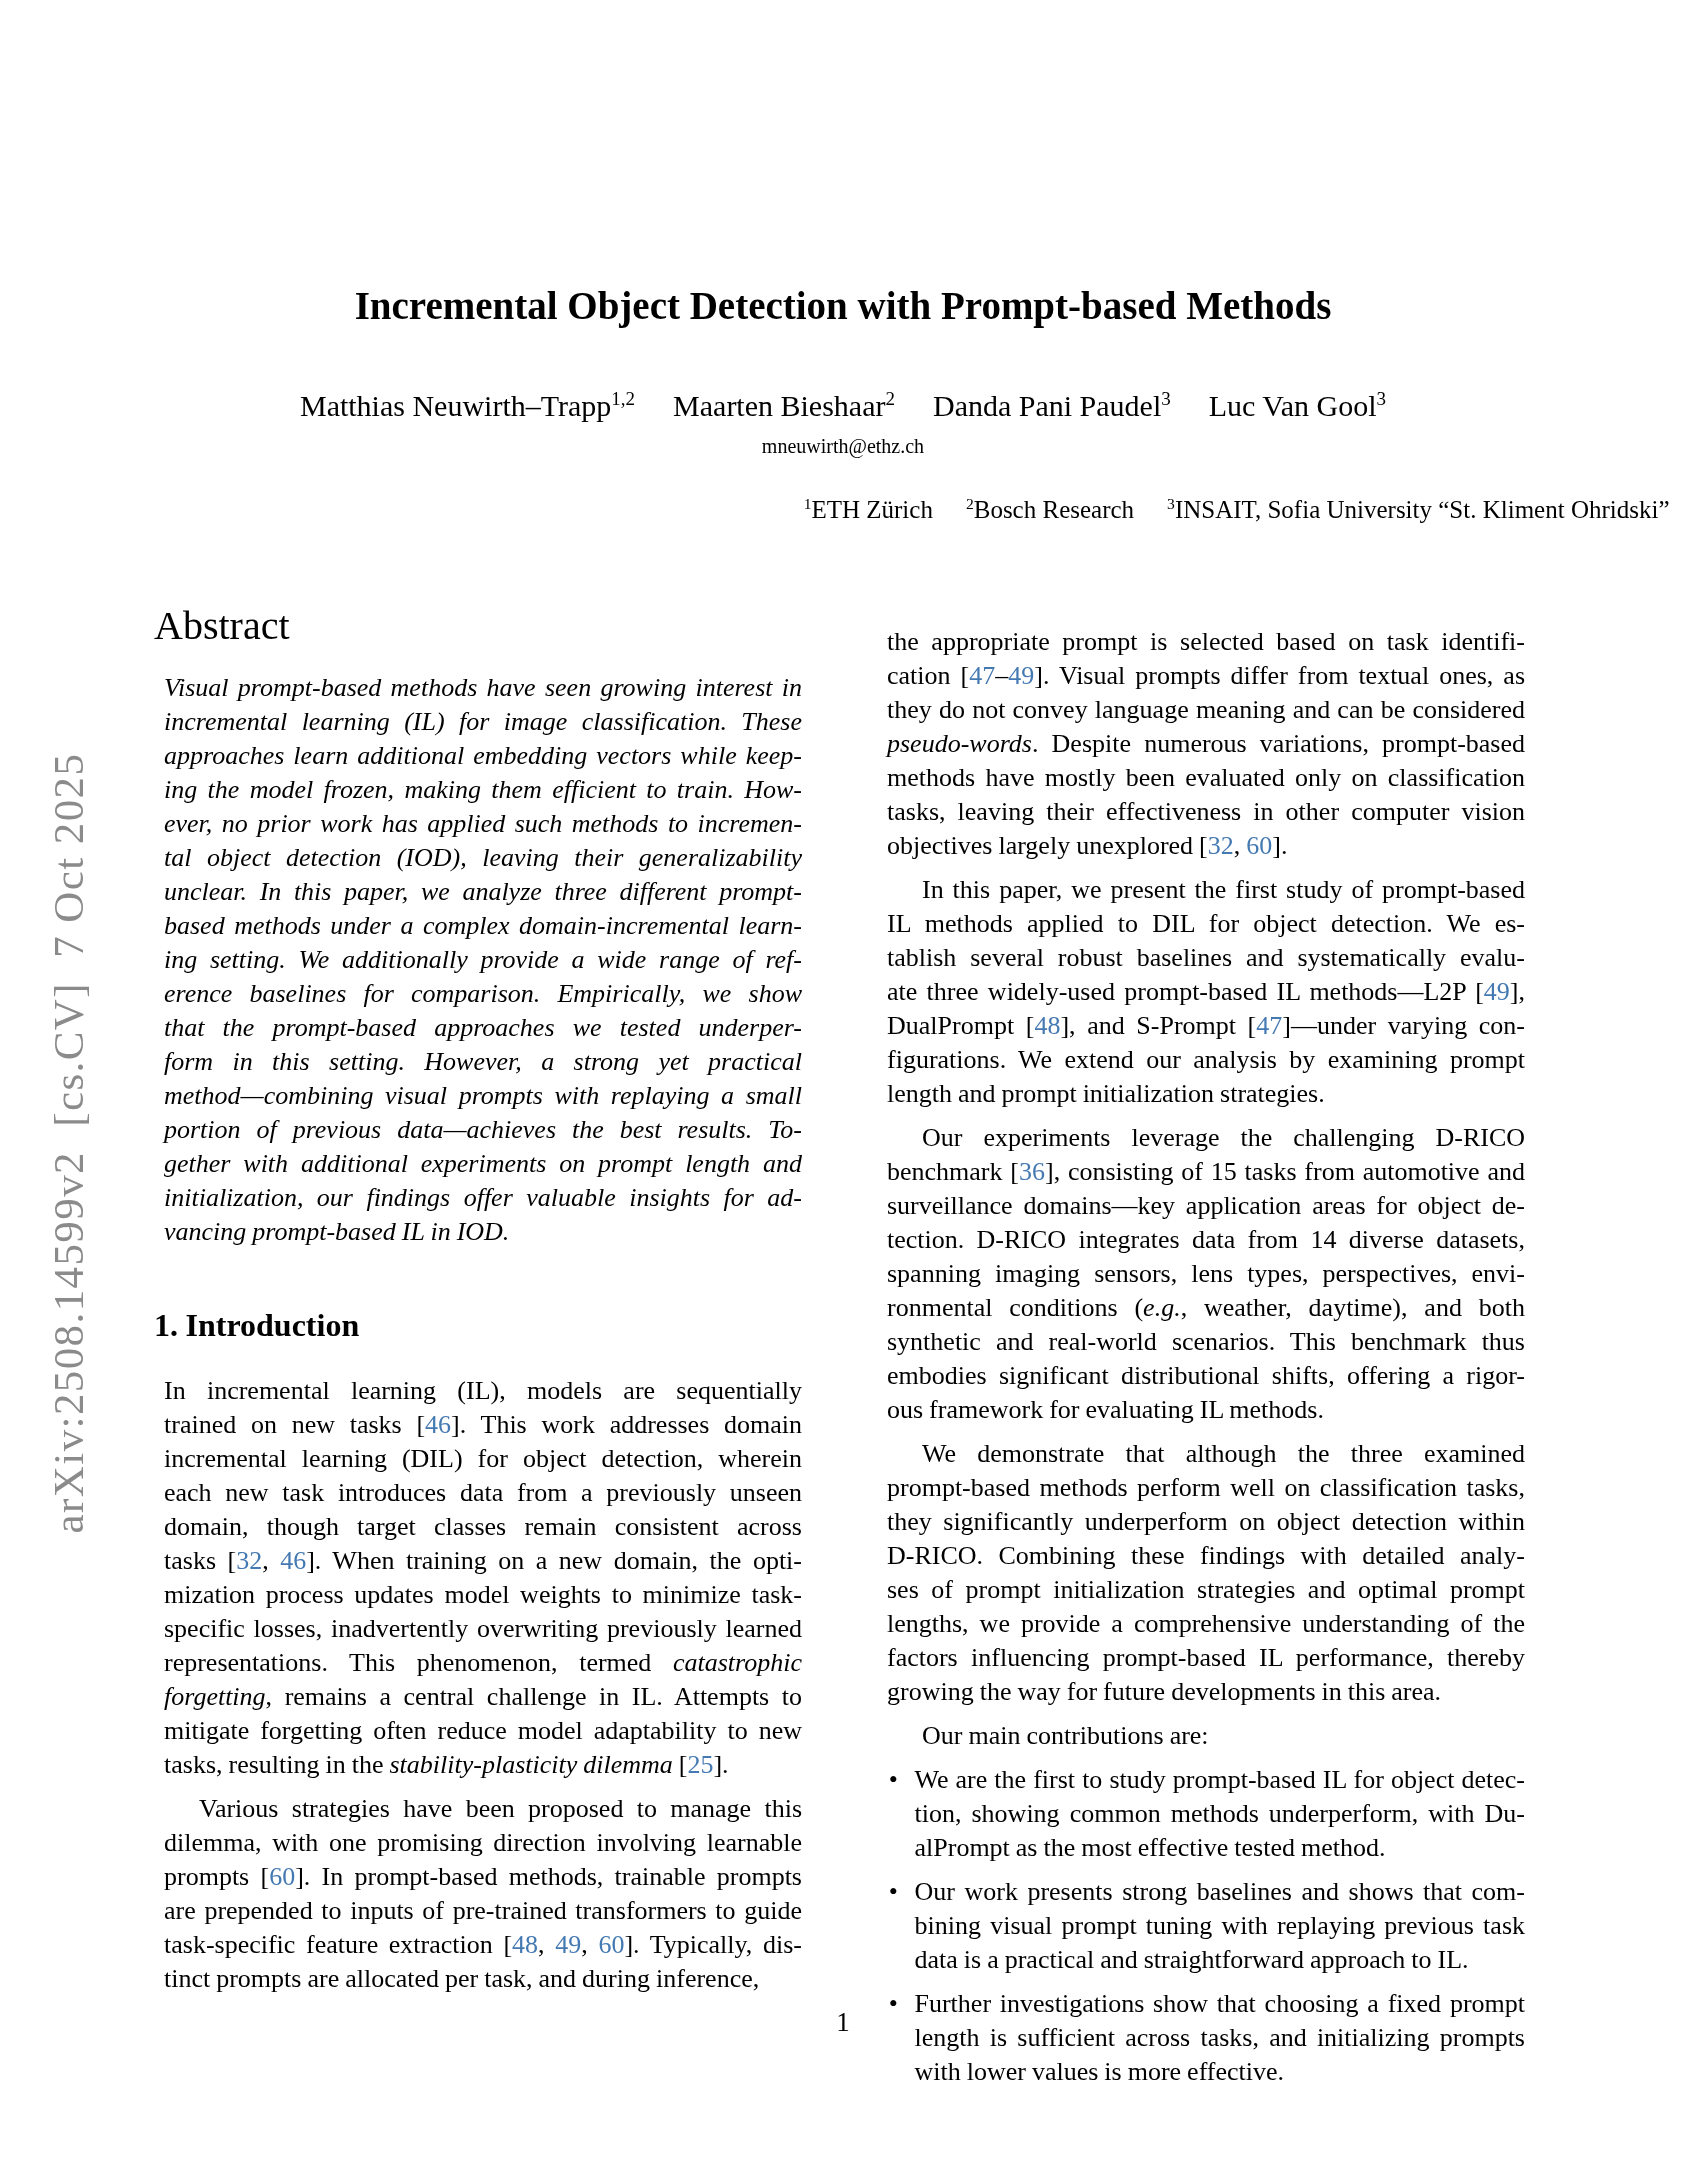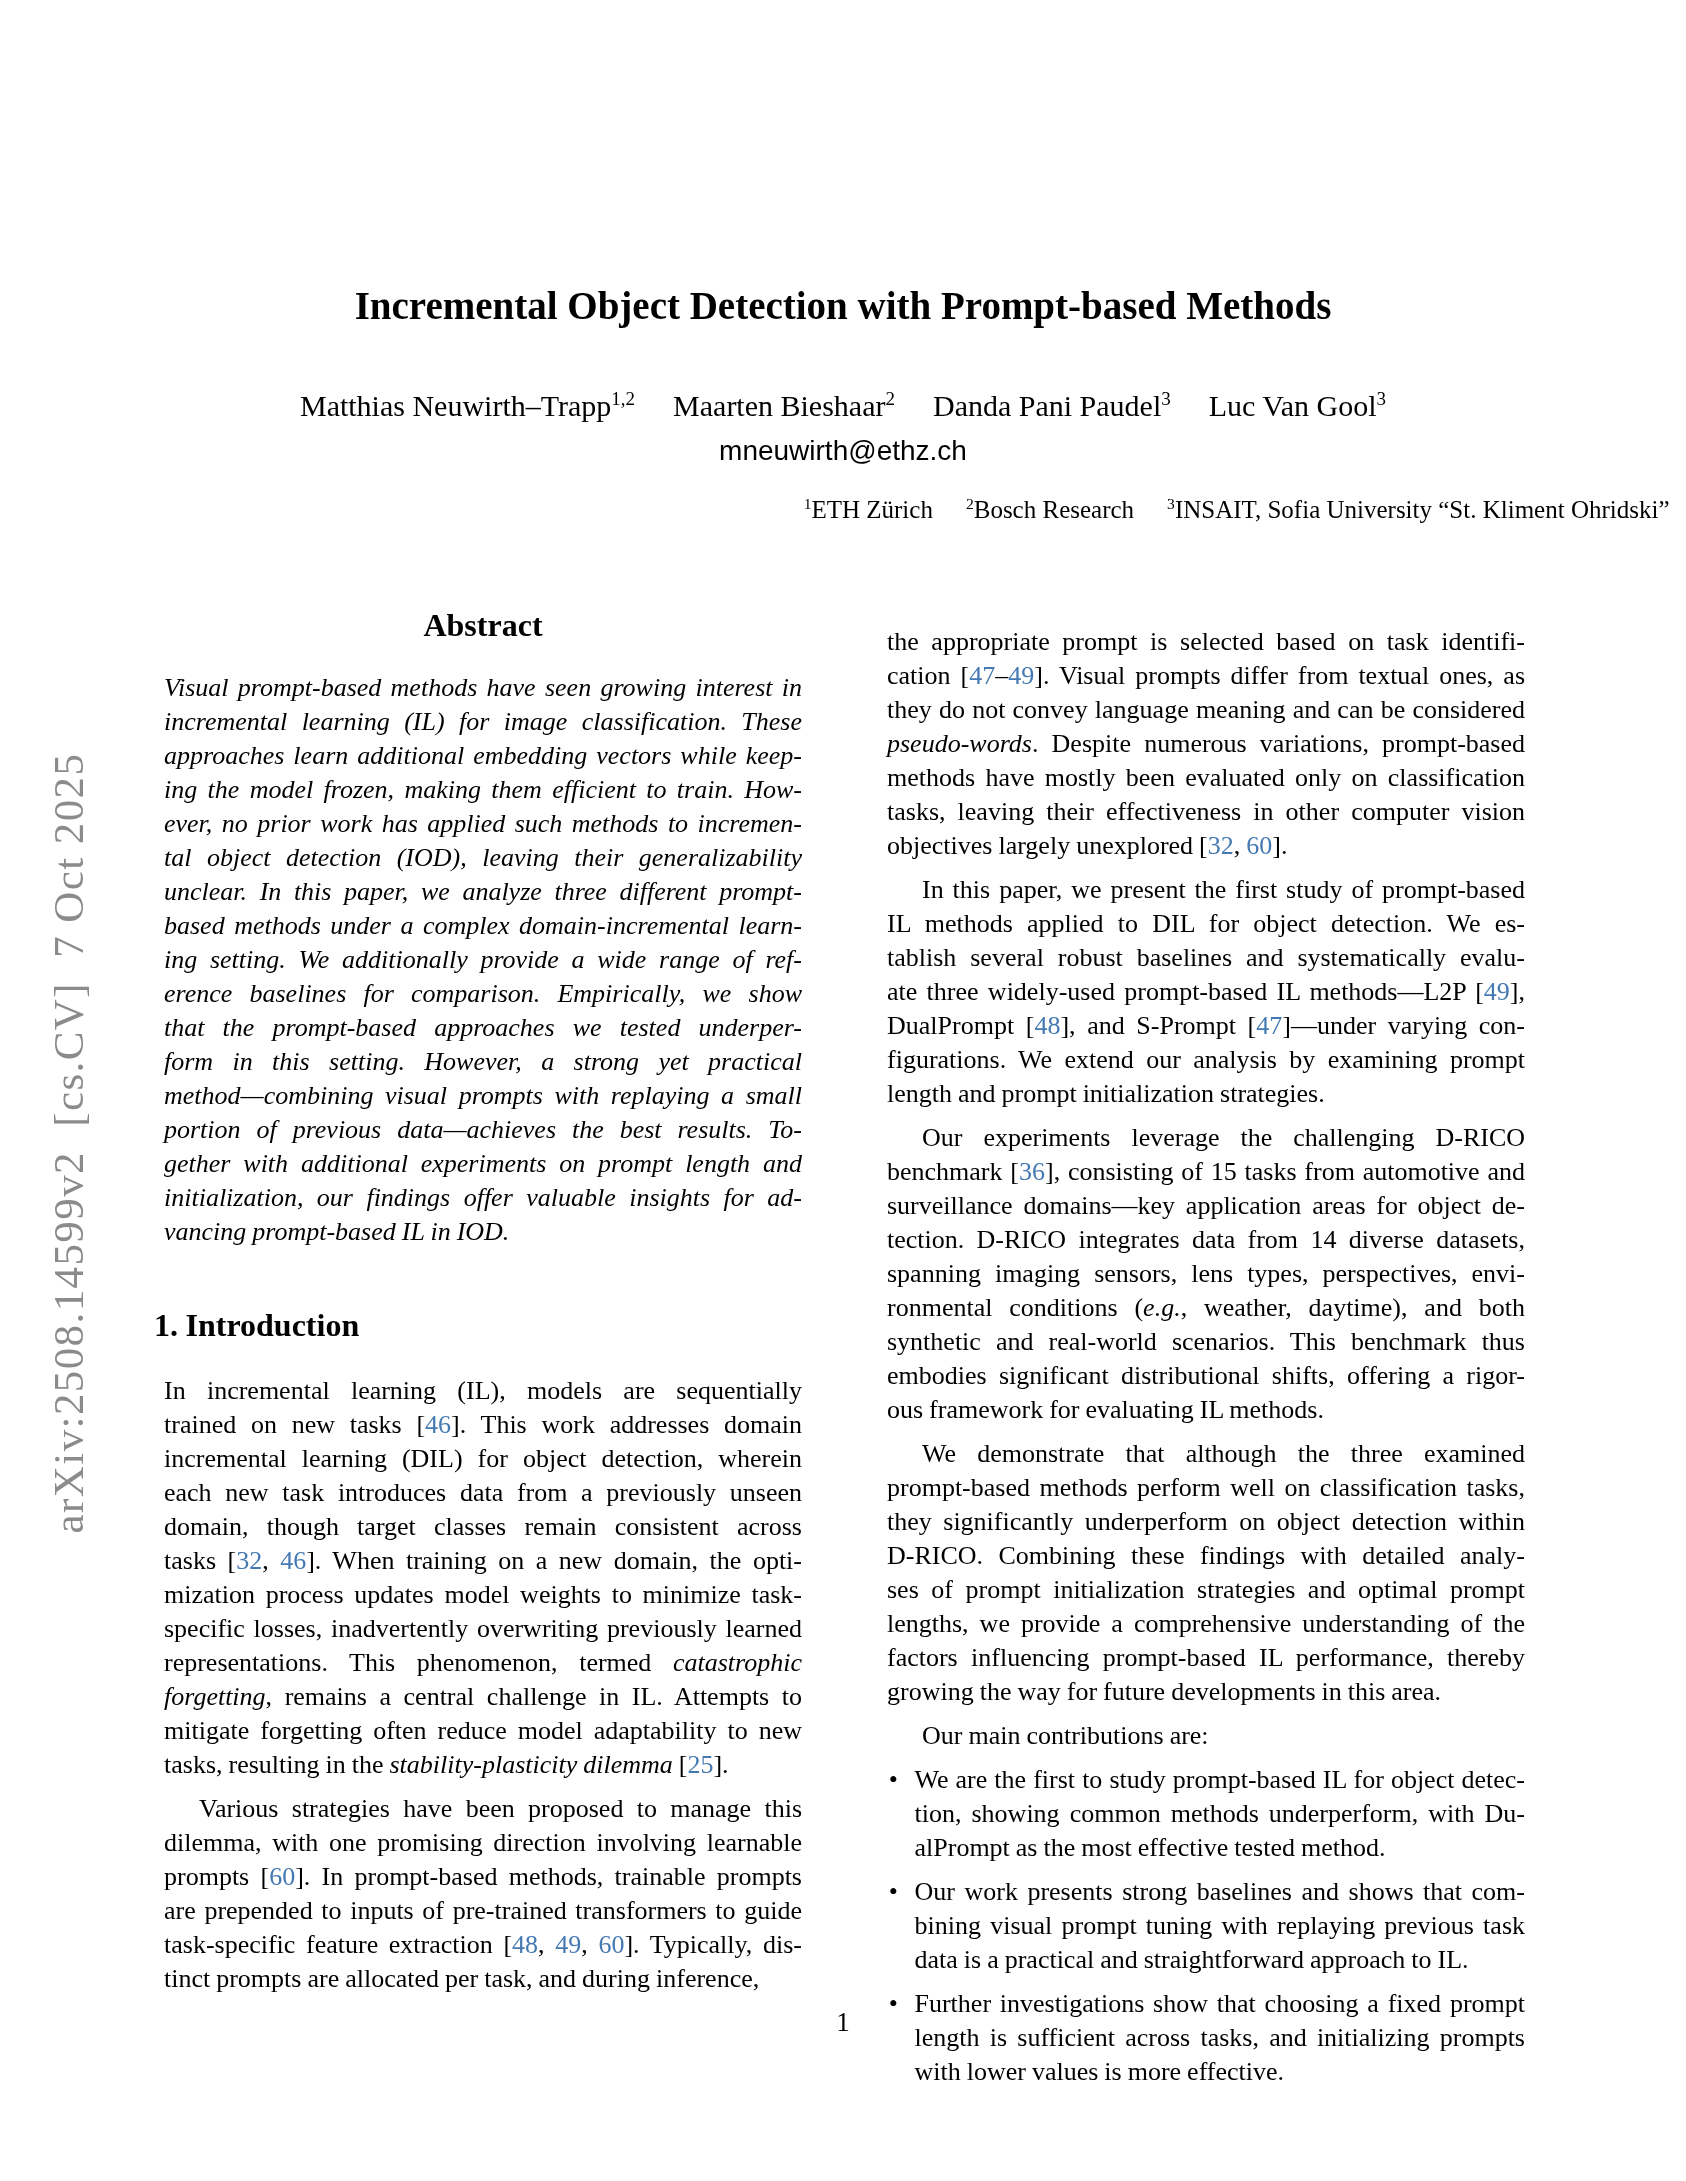--- a/index.html
+++ b/index.html
@@ -17,29 +17,29 @@
   }
   .title {
     position:absolute; top:283px; left:0; width:100%;
     text-align:center; font-weight:bold; font-size:39px;
   }
   .authors { position:absolute; top:389px; left:0; width:100%; text-align:center; font-size:30px; }
   .author { margin:0 19px; white-space:nowrap; }
   .authors sup { font-size:19px; line-height:0; }
   .email {
     position:absolute; top:435px; left:0; width:100%; text-align:center;
-    font-family:Liberation Sans, sans-serif; font-size:28px;
+    font-family:Liberation Serif, serif; font-size:20px;
   }
   .affils { position:absolute; top:496px; left:0; width:100%; text-align:right; font-size:25px; }
   .affil { margin:0 16.5px; white-space:nowrap; }
   .affils sup { font-size:15.6px; line-height:0; }
   .col { position:absolute; width:658px; font-size:26px; line-height:34px; word-spacing:-0.5px; }
   .col.left { left:154px; top:601px; }
   .col.right { left:877px; top:615px; }
-  .abstract-heading { text-align:center; font-weight:bold; font-size:32px; line-height:35px; margin:7.3px 0 27.5px; }
+  .abstract-heading { font-weight:normal; font-size:40px; line-height:35px; margin:7.3px 0 27.5px; }
   .section-heading { font-weight:bold; font-size:32px; line-height:39px; margin:57px 0 29px; }
   .para { margin:10px; }
   .para.italic { font-style:italic; }
   .tline { text-align:justify; text-align-last:justify; }
   .tline.last { text-align-last:left; }
   .tline.indent { text-indent:35px; }
   .bullet { position:relative; padding-left:27.5px; }
   .bullet-marker { position:absolute; left:1.8px; top:0; }
   .cite { color:var(--cite-color); }
   .page-number { position:absolute; top:2007px; left:0; width:100%; text-align:center; font-size:27px; }

